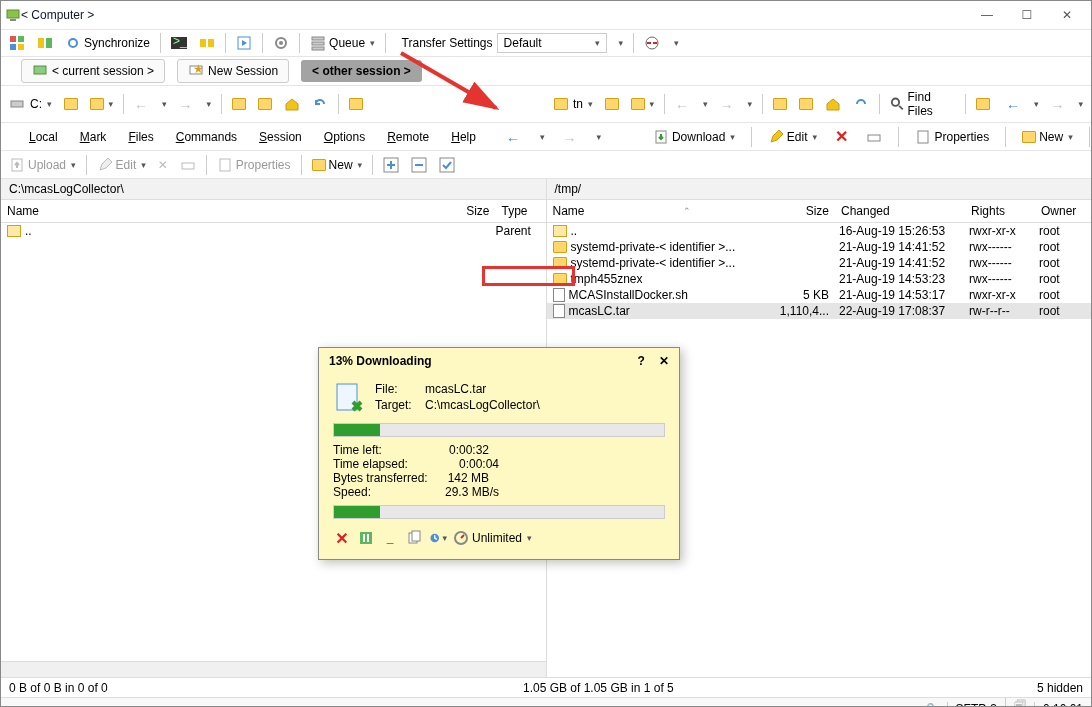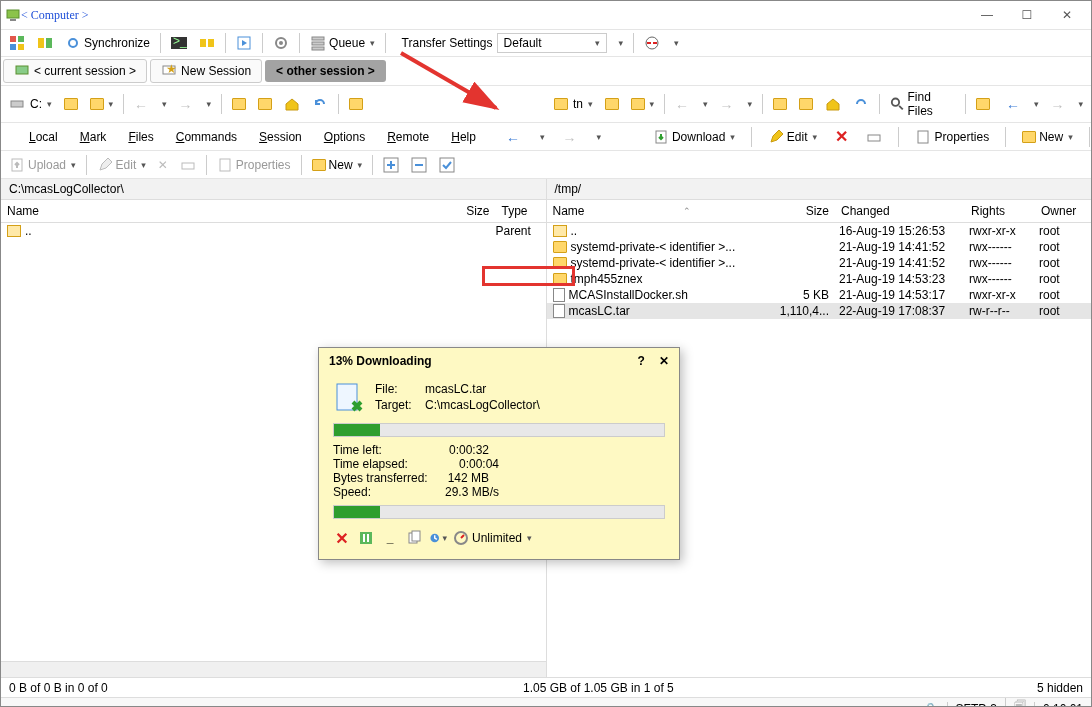--- a/index.html
+++ b/index.html
@@ -1,25 +1,25 @@
 <!DOCTYPE html>
 <html><head>
 <meta charset="utf-8">
 <style>
 * { box-sizing: border-box; margin: 0; padding: 0; font-family: "Segoe UI", Tahoma, sans-serif; font-size: 12px; }
 body { background: #fff; width: 1092px; height: 707px; position: relative; overflow: hidden; border: 1px solid #888; }
 .titlebar { height: 28px; display: flex; align-items: center; padding: 0 4px; background: #fff; }
-.titlebar .title { flex: 1; color: #1d4ed8; font-family: Liberation Serif, serif; }
+.titlebar .title { flex: 1; color: #0f172a; }
 .win-controls { display: flex; }
 .win-controls div { width: 40px; height: 26px; display: flex; align-items: center; justify-content: center; color: #555; }
 .toolbar { display: flex; align-items: center; padding: 2px 4px; gap: 4px; border-top: 1px solid #e5e5e5; border-bottom: 1px solid #e5e5e5; min-height: 28px; }
 .tbtn { display: inline-flex; align-items: center; gap: 3px; padding: 2px 4px; border-radius: 2px; cursor: pointer; }
 .sep { width: 1px; height: 20px; background: #ccc; margin: 0 2px; }
 .ico { width: 16px; height: 16px; display: inline-block; }
-.tabs { display: flex; align-items: center; padding: 2px 2px; gap: 3px; border-bottom: 1px solid #e5e5e5; min-height: 26px; }
+.tabs { display: flex; align-items: center; padding: 2px 20px; gap: 12px; border-bottom: 1px solid #e5e5e5; min-height: 26px; }
 .tab { display: inline-flex; align-items: center; gap: 4px; padding: 3px 10px; border: 1px solid #ccc; border-radius: 3px; background: #fafafa; cursor: pointer; }
 .tab.dim { background: #a3a3a3; border-color: transparent; font-weight: bold; }
 .menubar { display: flex; align-items: center; padding: 2px 22px; gap: 10px; border-bottom: 1px solid #e5e5e5; min-height: 26px; background: #fff; }
 .menu-item { padding: 3px 6px; cursor: pointer; }
 .menu-item u { text-decoration: underline; }
 .split { display: flex; height: 498px; }
 .pane { flex: 1; display: flex; flex-direction: column; border-right: 1px solid #ddd; }
 .pane:last-child { border-right: none; }
 .pane .path { background: #f2f2f2; padding: 3px 8px; border-bottom: 1px solid #ddd; }
 .pane .header { display: flex; background: #fff; border-bottom: 1px solid #ddd; padding: 4px 0; }

